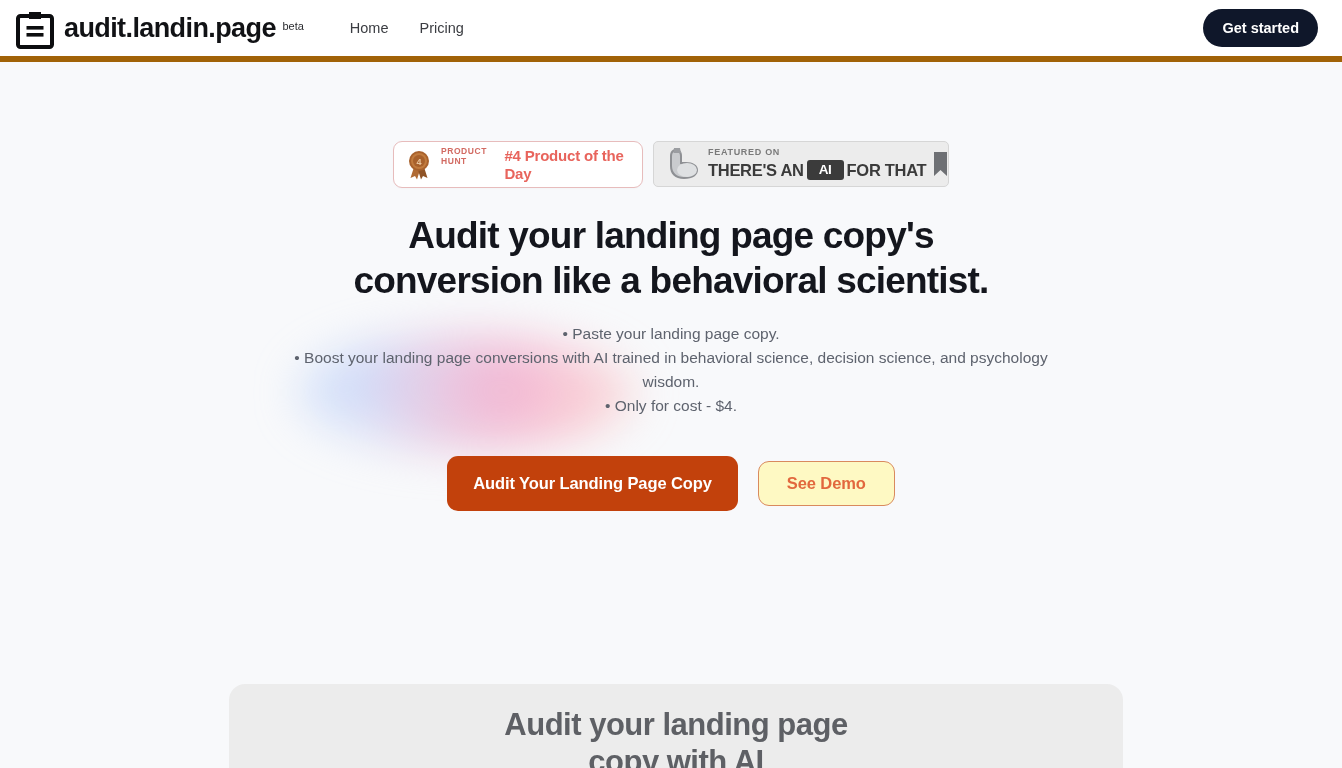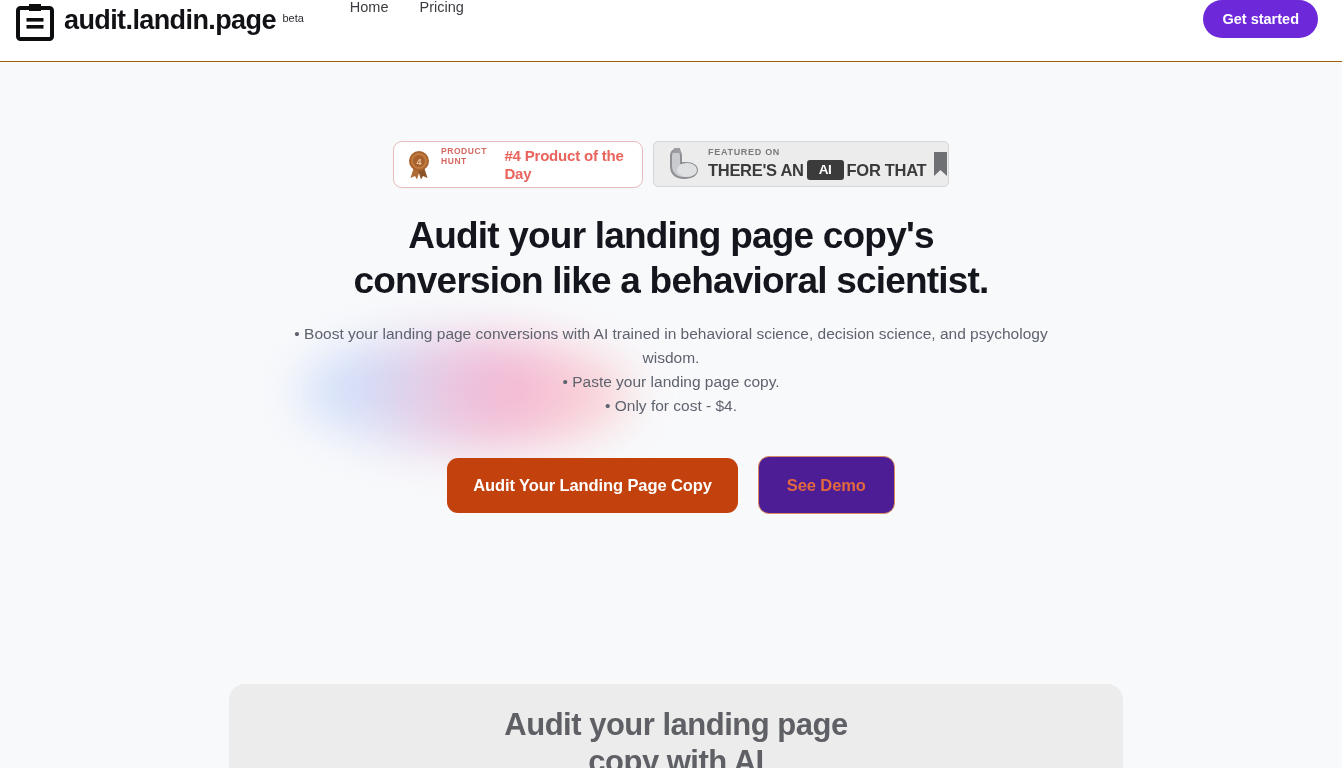--- a/index.html
+++ b/index.html
@@ -12,23 +12,23 @@
     -webkit-font-smoothing:antialiased;
   }
 
   
   .header{
     position:relative;
     height:62px;
     width:100%;
     background:#FFFFFF;
     display:flex;
-    align-items:flex-start;
+    align-items:center;
     padding:0 24px 0 16px;
-    border-bottom:1px solid #a16207;
+    border-bottom:6px solid #a16207;
     z-index:20;
   }
   .brand{
     display:flex;
     align-items:flex-start;
     gap:10px;
     flex-shrink:0;
   }
   .logo-mark{
     width:38px; height:38px;
@@ -60,21 +60,21 @@
   }
   .nav-link{
     font-size:14.5px;
     color:#3B3D42;
     text-decoration:none;
     line-height:1;
     cursor:pointer;
   }
   .header-spacer{ flex:1; }
   .btn-getstarted{
-    background:#6d28d9;
+    background:#0f172a;
     color:#FFFFFF;
     border:none;
     border-radius:19px;
     font-size:14.5px;
     font-weight:600;
     padding:11px 19px;
     cursor:pointer;
     font-family:"Liberation Sans", sans-serif;
     white-space:nowrap;
   }
@@ -233,29 +233,29 @@
     font-size:16.5px;
     font-weight:700;
     letter-spacing:-0.1px;
     padding:0 26px;
     height:55px;
     cursor:pointer;
     font-family:"Liberation Sans", sans-serif;
     white-space:nowrap;
   }
   .btn-secondary{
-    background:#4c1d95;
+    background:#fef9c3;
     color:#E2683E;
     border:1.6px solid #D98A5E;
     border-radius:11px;
     font-size:16.5px;
     font-weight:700;
     letter-spacing:-0.1px;
     padding:0 28px;
-    height:58px;
+    height:45px;
     cursor:pointer;
     font-family:"Liberation Sans", sans-serif;
     white-space:nowrap;
   }
 
   
   .demo-card{
     position:absolute;
     left:229px;
     top:622px;
@@ -358,22 +358,22 @@
       </div>
     </div>
 
 
     <h1 class="headline">
       <span>Audit your landing page copy's</span><br>
       <span>conversion like a behavioral scientist.</span>
     </h1>
 
     <div class="subcopy">
+      <div>• Paste your landing page copy.</div>
       <div>• Boost your landing page conversions with AI trained in behavioral science, decision science, and psychology wisdom.</div>
-      <div>• Paste your landing page copy.</div>
       <div>• Only for cost - $4.</div>
     </div>
 
     <div class="cta-row">
       <button class="btn-primary">Audit Your Landing Page Copy</button>
       <button class="btn-secondary">See Demo</button>
     </div>
 
   </div>
 

